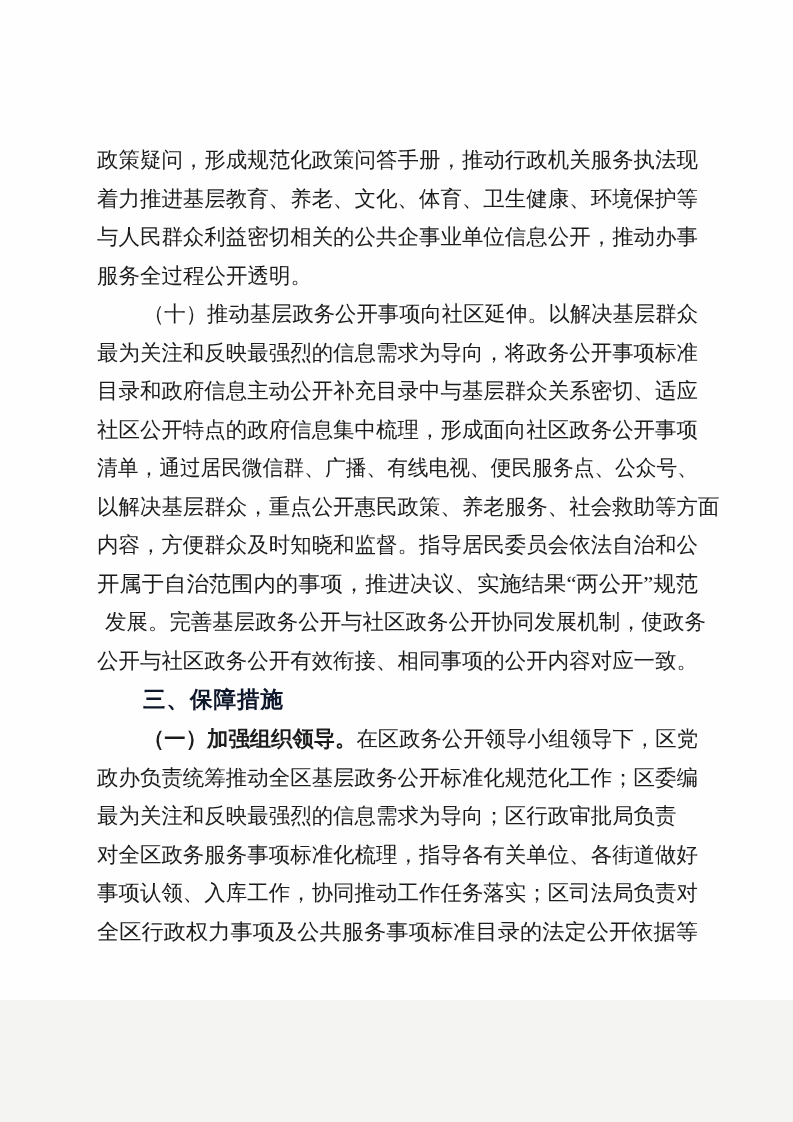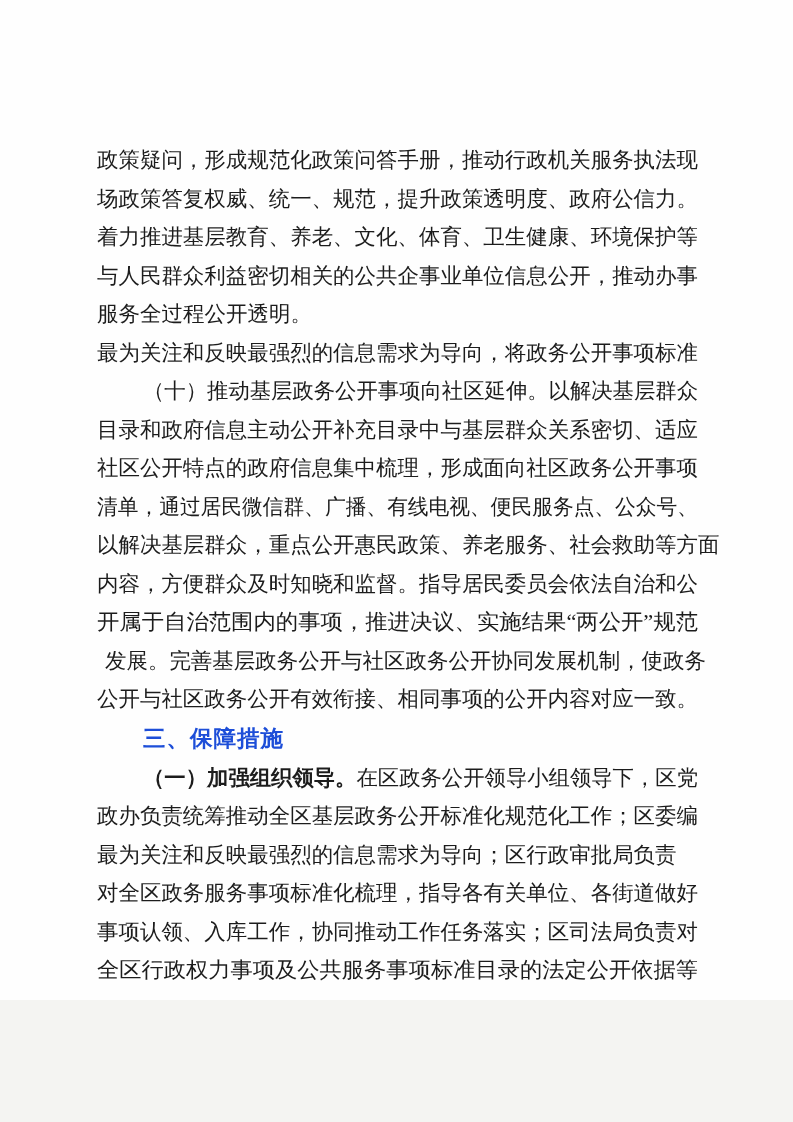--- a/index.html
+++ b/index.html
@@ -31,43 +31,42 @@
     display: inline-block;
     white-space: nowrap;
     transform-origin: 0 50%;
   }
   .heading { height: 40px; line-height: 40px; }
   .heading .lt {
     font-weight: bold;
     font-family: "Liberation Sans", "DejaVu Sans", sans-serif;
     font-size: 22.5px;
     letter-spacing: 1px;
-    color: #1d4ed8;
+    color: #0f172a;
   }
   b { font-weight: bold; }
   .page-number {
     position: absolute;
     left: 641px; top: 1004px;
     font-size: 20px;
     letter-spacing: 3px;
     color: #222;
   }
 </style>
 </head>
 <body>
 
 <div class="page">
   <main id="doc" class="text-block">
       <div class="line"><span class="lt" style="transform: scaleX(0.998339);">政策疑问，形成规范化政策问答手册，推动行政机关服务执法现</span></div>
-      <div class="line"><span class="lt" style="transform: scaleX(0.998339);">场政策答复权威、统一、规范，提升政策透明度、政府公信力。</span></div>
       <div class="line"><span class="lt" style="transform: scaleX(0.998339);">着力推进基层教育、养老、文化、体育、卫生健康、环境保护等</span></div>
       <div class="line"><span class="lt" style="transform: scaleX(0.998339);">与人民群众利益密切相关的公共企事业单位信息公开，推动办事</span></div>
       <div class="line"><span class="lt">服务全过程公开透明。</span></div>
+      <div class="line"><span class="lt" style="margin-left: 46px; transform: scaleX(0.992844);">（十）推动基层政务公开事项向社区延伸。以解决基层群众</span></div>
       <div class="line"><span class="lt" style="transform: scaleX(0.998339);">最为关注和反映最强烈的信息需求为导向，将政务公开事项标准</span></div>
-      <div class="line"><span class="lt" style="margin-left: 46px; transform: scaleX(0.992844);">（十）推动基层政务公开事项向社区延伸。以解决基层群众</span></div>
       <div class="line"><span class="lt" style="transform: scaleX(0.998339);">目录和政府信息主动公开补充目录中与基层群众关系密切、适应</span></div>
       <div class="line"><span class="lt" style="transform: scaleX(0.998339);">社区公开特点的政府信息集中梳理，形成面向社区政务公开事项</span></div>
       <div class="line"><span class="lt" style="transform: scaleX(0.963913);">清单，通过居民微信群、广播、有线电视、便民服务点、公众号、</span></div>
       <div class="line"><span class="lt" style="transform: scaleX(0.998339);">以解决基层群众，重点公开惠民政策、养老服务、社会救助等方面</span></div>
       <div class="line"><span class="lt" style="transform: scaleX(0.998339); font-family: Liberation Serif, serif;">内容，方便群众及时知晓和监督。指导居民委员会依法自治和公</span></div>
       <div class="line"><span class="lt" style="transform: scaleX(1.03962);">开属于自治范围内的事项，推进决议、实施结果“两公开”规范</span></div>
       <div class="line"><span class="lt" style="transform: scaleX(0.998339); margin-left: 8px;">发展。完善基层政务公开与社区政务公开协同发展机制，使政务</span></div>
       <div class="line"><span class="lt" style="transform: scaleX(0.998339);">公开与社区政务公开有效衔接、相同事项的公开内容对应一致。</span></div>
       <div class="line heading"><span class="lt" style="margin-left: 46px;">三、保障措施</span></div>
       <div class="line"><span class="lt" style="margin-left: 46px; transform: scaleX(0.992844);"><b>（一）加强组织领导。</b>在区政务公开领导小组领导下，区党</span></div>

